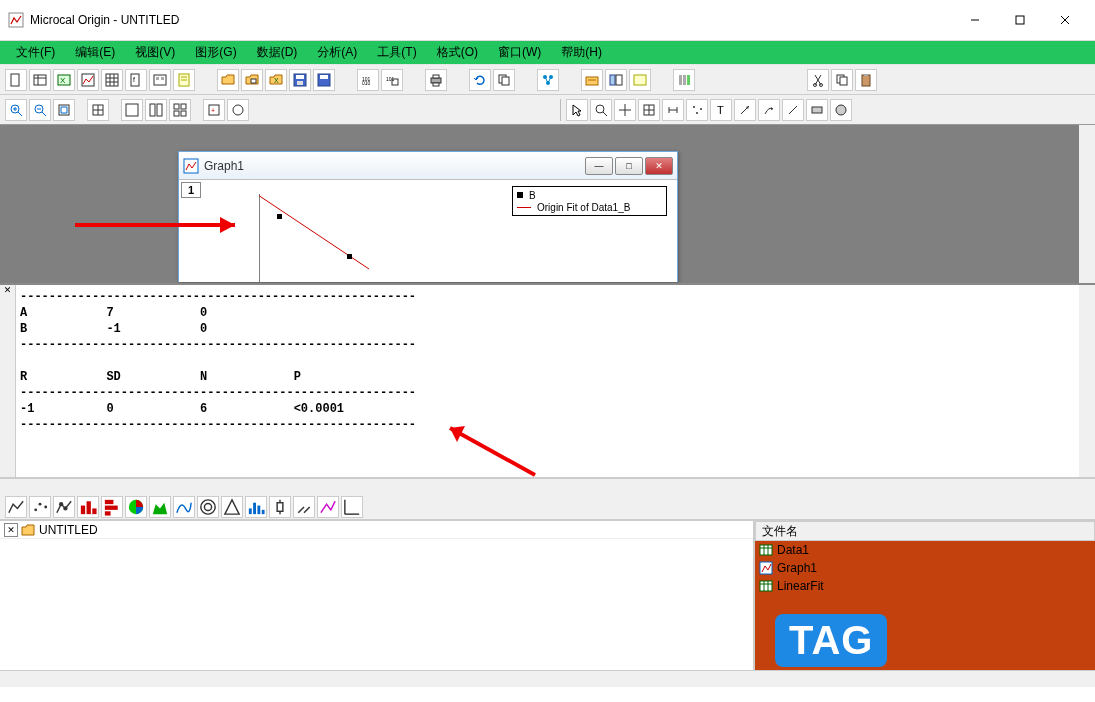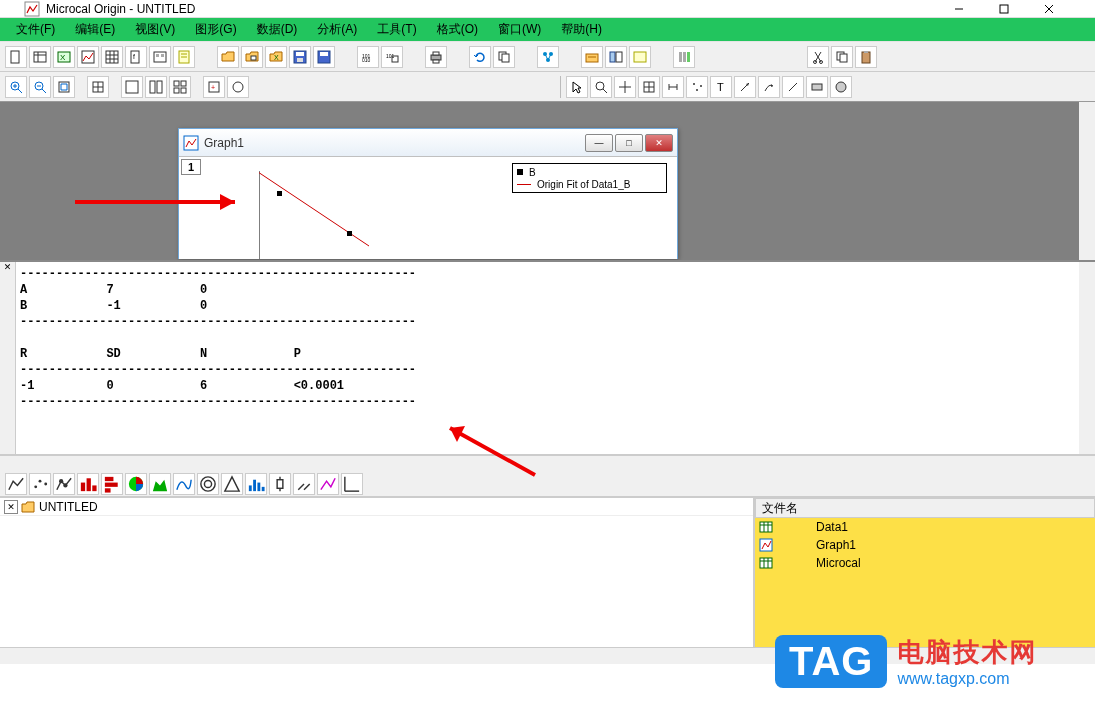--- a/index.html
+++ b/index.html
@@ -1,19 +1,19 @@
 <!DOCTYPE html>
 <html><head>
 <meta charset="utf-8">
 <style>
 * { box-sizing: border-box; margin: 0; padding: 0; font-family: "Microsoft YaHei", "SimSun", Arial, sans-serif; }
 body { width: 1095px; height: 702px; background: #fff; overflow: hidden; position: relative; font-size: 12px; }
 
 
-.titlebar { height: 18px; display: flex; align-items: center; padding: 0 24px; border-bottom: 1px solid #ddd; background: #fff; }
+.titlebar { height: 41px; display: flex; align-items: center; padding: 0 8px; border-bottom: 1px solid #ddd; background: #fff; }
 .titlebar .app-icon { width: 16px; height: 16px; margin-right: 6px; }
 .titlebar .title { flex: 1; font-size: 12px; color: #000; }
 .titlebar .win-controls { display: flex; gap: 0; }
 .titlebar .win-btn { width: 45px; height: 28px; display: flex; align-items: center; justify-content: center; cursor: default; }
 .titlebar .win-btn svg { width: 10px; height: 10px; }
 
 
 .menubar { height: 24px; display: flex; align-items: center; padding: 0 6px; background: #22c55e; border-bottom: 1px solid #e5e5e5;}
 .menubar .menu-item { padding: 3px 10px; font-size: 12px; cursor: default; }
 
@@ -60,30 +60,30 @@
 
 .graph-toolbar { height:26px; background:#f0f0f0; display:flex; align-items:center; padding:2px 4px; border-bottom:1px solid #ccc;}
 .gt-btn { width:22px; height:22px; border:1px solid #ccc; background:#fff; margin:0 1px; display:flex; align-items:center; justify-content:center;}
 
 
 .bottom-area { height:150px; display:flex; background:#fff; border-top:1px solid #ccc;}
 .bottom-left { flex:1; position:relative; border-right:2px solid #ccc; }
 .bottom-left-header { height:18px; display:flex; align-items:center; padding:2px 4px; background:#fff; border-bottom:1px solid #eee;}
 .bot-icon-x { width:14px; height:14px; border:1px solid #888; margin-right:3px; display:flex; align-items:center; justify-content:center; font-size:9px;}
 .folder-icon { width:14px; height:12px; margin-right:4px;}
-.bottom-right { width:340px; background:#fde047; }
+.bottom-right { width:340px; background:#c2410c; }
 .br-header { height:20px; background:#f0f0f0; border:1px solid #ccc; padding:2px 6px; font-size:12px; display:flex; align-items:center;}
-.file-item { display:flex; align-items:center; padding:2px 4px; font-size:12px; height:18px;gap:39px;}
+.file-item { display:flex; align-items:center; padding:2px 4px; font-size:12px; height:18px;}
 .file-icon { width:14px; height:14px; margin-right:4px; }
 
 
 .statusbar { height:17px; background:#f0f0f0; border-top:1px solid #ccc; }
 
 
-.watermark { position:absolute; right:10px; bottom:14px; width:310px; height:74px; display:flex; align-items:flex-end;}
+.watermark { position:absolute; right:10px; bottom:14px; width:310px; height:74px; display:flex; align-items:flex-start;}
 .tag-box { background:#1e88e5; color:#fff; font-weight:bold; font-size:40px; padding:4px 14px; border-radius:8px; font-family:Arial,sans-serif; letter-spacing:1px;}
 .wm-text { margin-left:10px; }
 .wm-cn { color:#e53935; font-size:26px; font-weight:bold; letter-spacing:2px;}
 .wm-url { color:#1e88e5; font-size:16px; }
 </style>
 </head>
 <body>
 
 <div class="titlebar">
   <svg class="app-icon" viewBox="0 0 16 16">
@@ -651,26 +651,22 @@
         </svg>
       <span>Graph1</span>
     </div>
     <div class="file-item">
       <svg class="file-icon" viewBox="0 0 14 14">
           <rect x="1" y="2" width="12" height="10" fill="#fff" stroke="#060"></rect>
           <line x1="1" y1="5" x2="13" y2="5" stroke="#060"></line>
           <line x1="5" y1="2" x2="5" y2="12" stroke="#060"></line>
           <line x1="9" y1="2" x2="9" y2="12" stroke="#060"></line>
         </svg>
-      <span>Microcal</span>
+      <span>LinearFit</span>
     </div>
   </div>
 </div>
 
 <div class="statusbar"></div>
 
 <div class="watermark">
   <div class="tag-box">TAG</div>
-  <div class="wm-text">
-    <div class="wm-cn">电脑技术网</div>
-    <div class="wm-url">www.tagxp.com</div>
-  </div>
 </div>
 
 </body></html>

